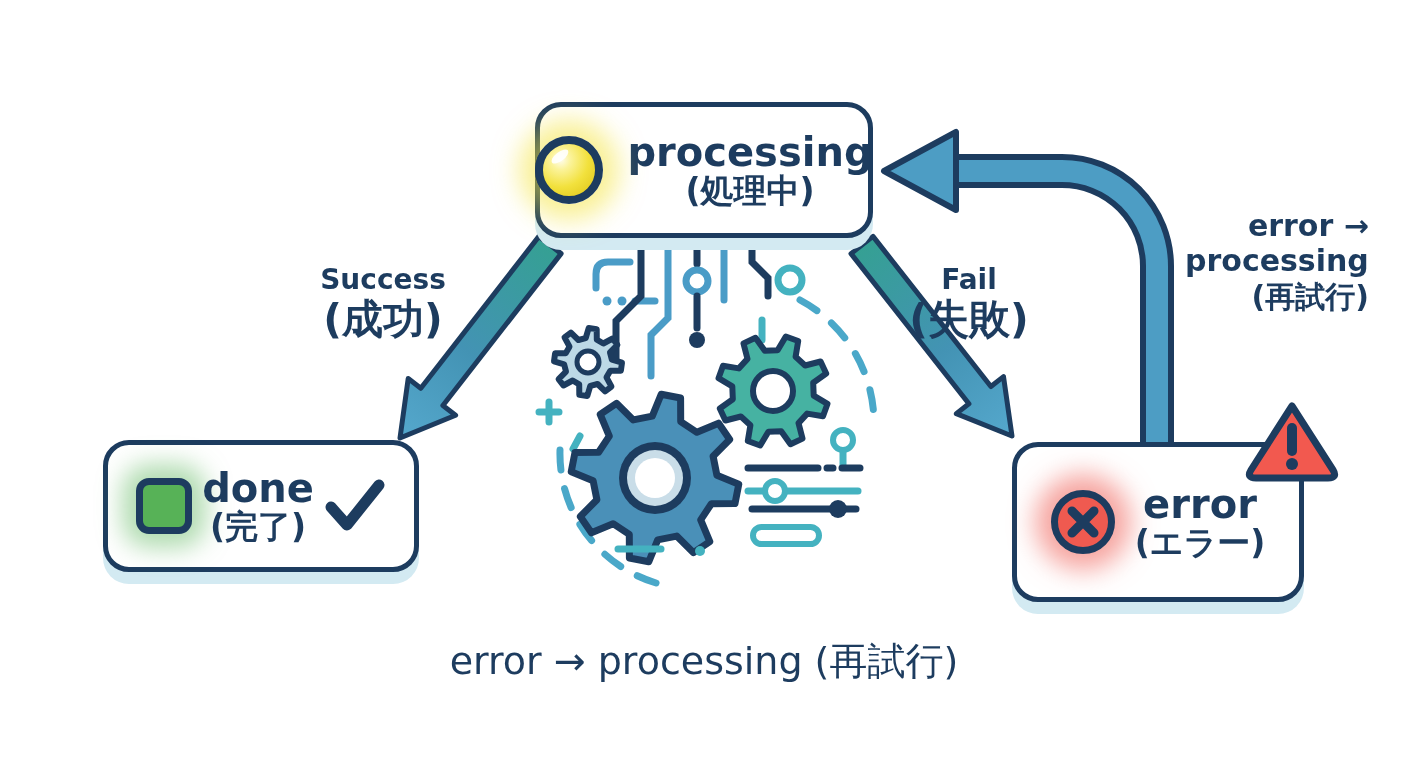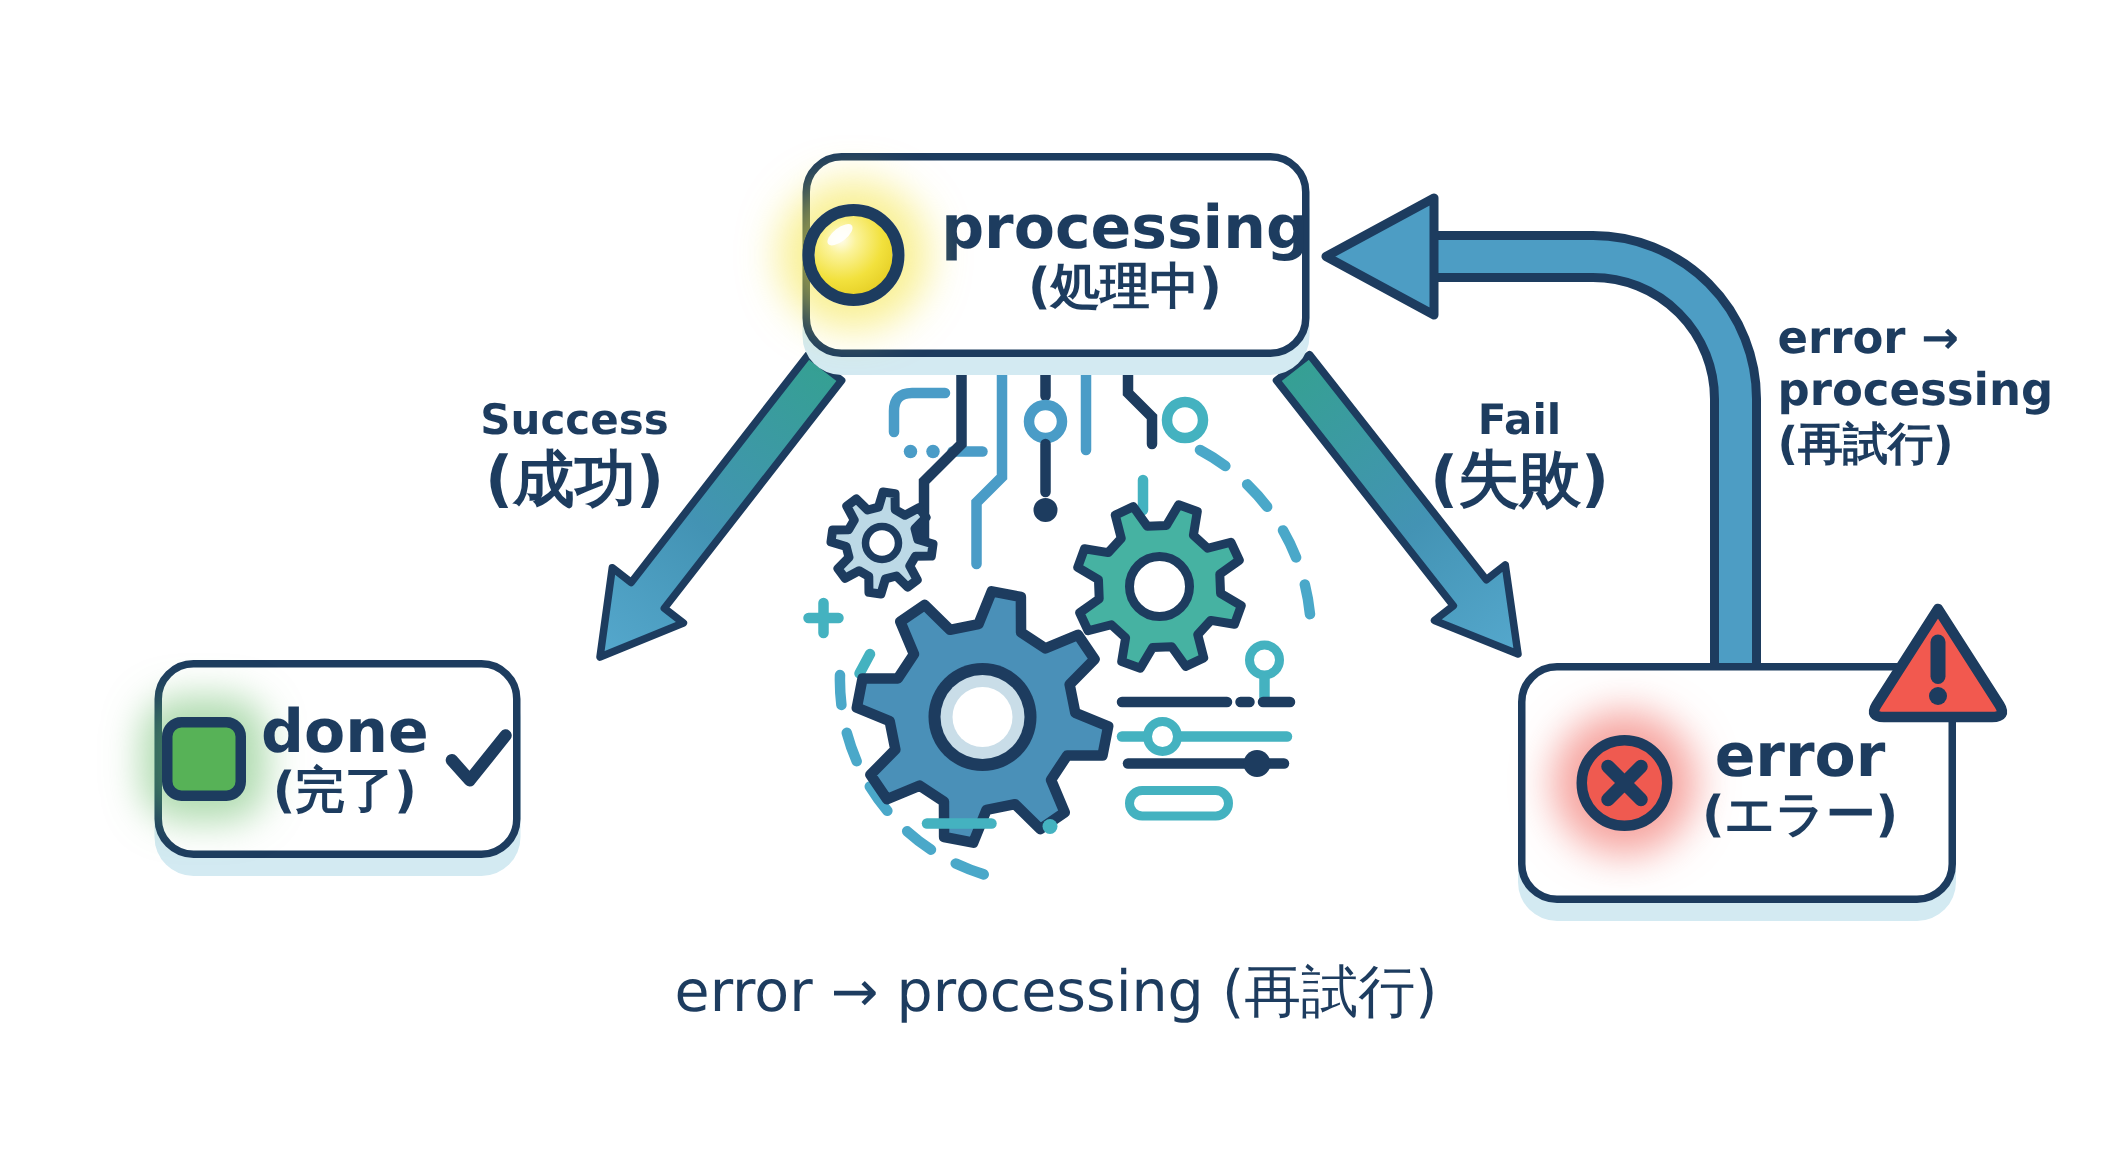--- a/index.html
+++ b/index.html
@@ -31,21 +31,21 @@
 
   .circ-error{width:64px;height:64px;border-radius:50%;border:7px solid var(--navy);
     background:var(--error-red);box-shadow:0 0 26px 16px rgba(239,90,80,.55);
     display:flex;align-items:center;justify-content:center;flex:none}
 
   .edge-label{position:absolute;color:var(--navy);font-weight:bold;text-align:center;
     line-height:1.15;z-index:3}
   .edge-label .big{font-size:28px}
   .edge-label .sub{font-size:41px}
   .retry-label{position:absolute;color:var(--navy);font-weight:bold;font-size:30px;
-    line-height:1.18;text-align:left;z-index:3}
+    line-height:1.18;text-align:right;z-index:3}
   .caption{position:absolute;left:0;width:1408px;color:var(--navy);font-weight:normal;
     font-size:38px;text-align:center;z-index:3}
 
   .warn-badge{position:absolute;left:227px;top:-48px;width:96px;height:84px}
 
   
   .ln-n{stroke:var(--navy);stroke-width:7;fill:none;stroke-linecap:round}
   .ln-b{stroke:#4a9cc7;stroke-width:7;fill:none;stroke-linecap:round}
   .ln-t{stroke:#44b2c0;stroke-width:7;fill:none;stroke-linecap:round}
   .dash-t{stroke:#4aa8c9;stroke-width:7;fill:none;stroke-linecap:round;stroke-dasharray:20 19}
@@ -131,21 +131,21 @@
   </svg>
 
   <div class="node" style="left:535px;top:102px;width:338px;height:136px;gap:24px">
     <div class="dot-processing"></div>
     <div class="node-text">
       <div class="l1">processing</div>
       <div class="l2">(処理中)</div>
     </div>
   </div>
 
-  <div class="node" style="left:103px;top:440px;width:244px;height:132px;gap:10px">
+  <div class="node" style="left:103px;top:440px;width:316px;height:132px;gap:10px">
     <div class="sq-done"></div>
     <div class="node-text">
       <div class="l1">done</div>
       <div class="l2">(完了)</div>
     </div>
     <svg width="62" height="56" viewBox="0 0 62 56">
       <path d="M7,29 L23,47 L55,7" fill="none" stroke="#1d3c5f" stroke-width="11" stroke-linecap="round" stroke-linejoin="round"></path>
     </svg>
   </div>
 
@@ -164,21 +164,21 @@
       <path d="M48,29 V52" stroke="#1d3c5f" stroke-width="10" stroke-linecap="round"></path>
       <circle cx="48" cy="65" r="6" fill="#1d3c5f"></circle>
     </svg>
   </div>
 
   <div class="edge-label" style="left:288px;top:264px;width:190px">
     <div class="big">Success</div>
     <div class="sub">(成功)</div>
   </div>
 
-  <div class="edge-label" style="left:918px;top:264px;width:190px">
+  <div class="edge-label" style="left:874px;top:264px;width:190px">
     <div class="big">Fail</div>
     <div class="sub">(失敗)</div>
   </div>
 
   <div class="retry-label" style="left:1185px;top:208px">
     <div>error →</div>
     <div>processing</div>
     <div>(再試行)</div>
   </div>
 

